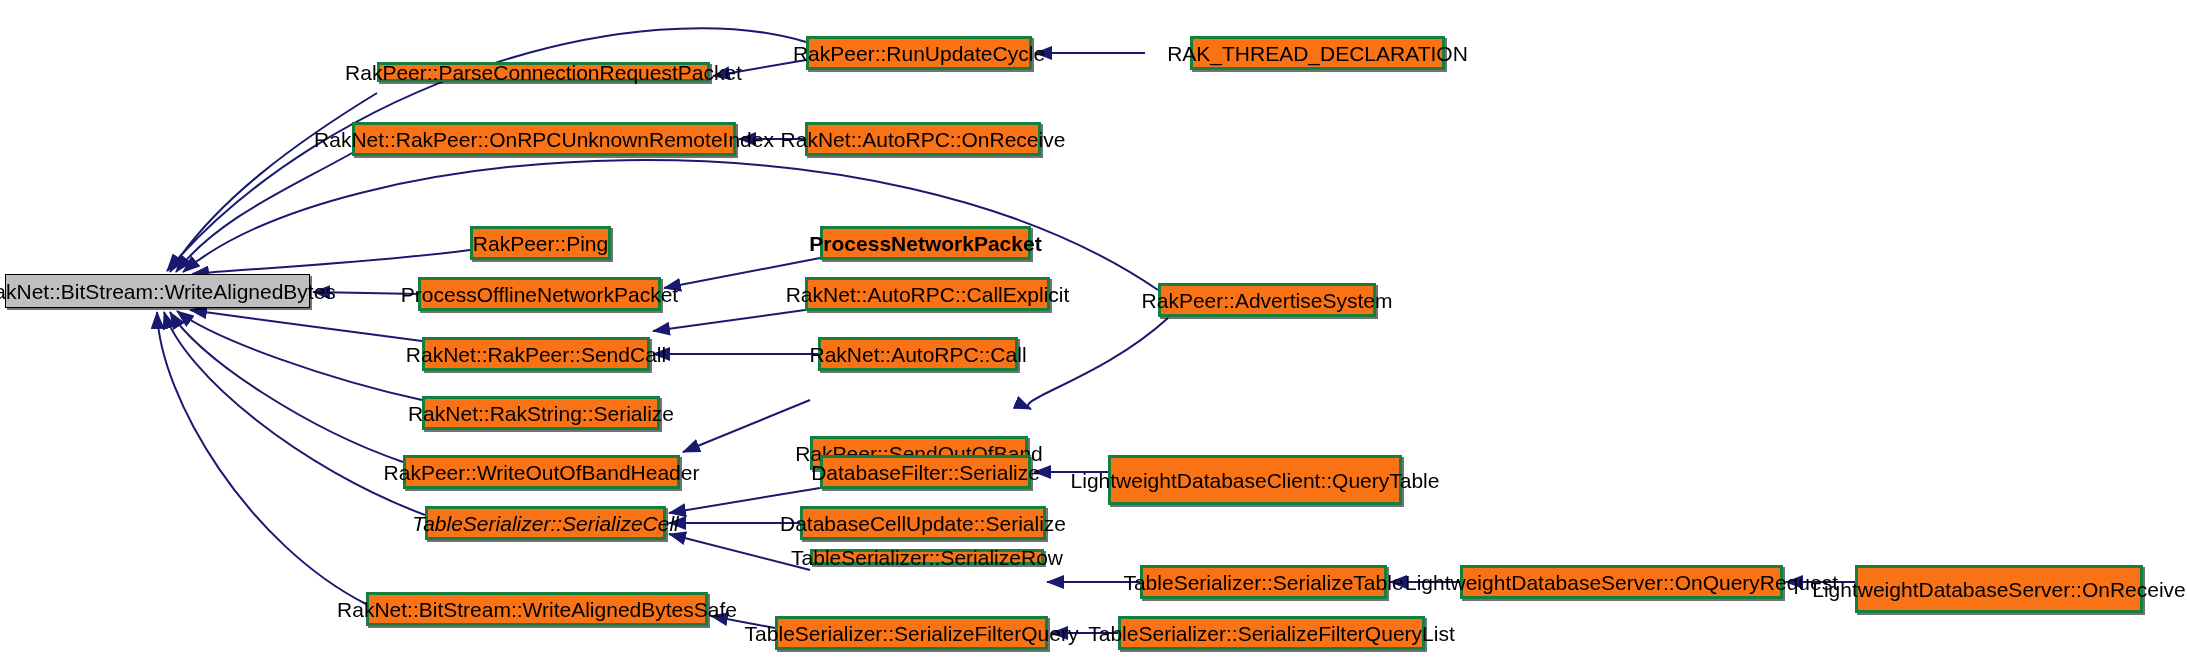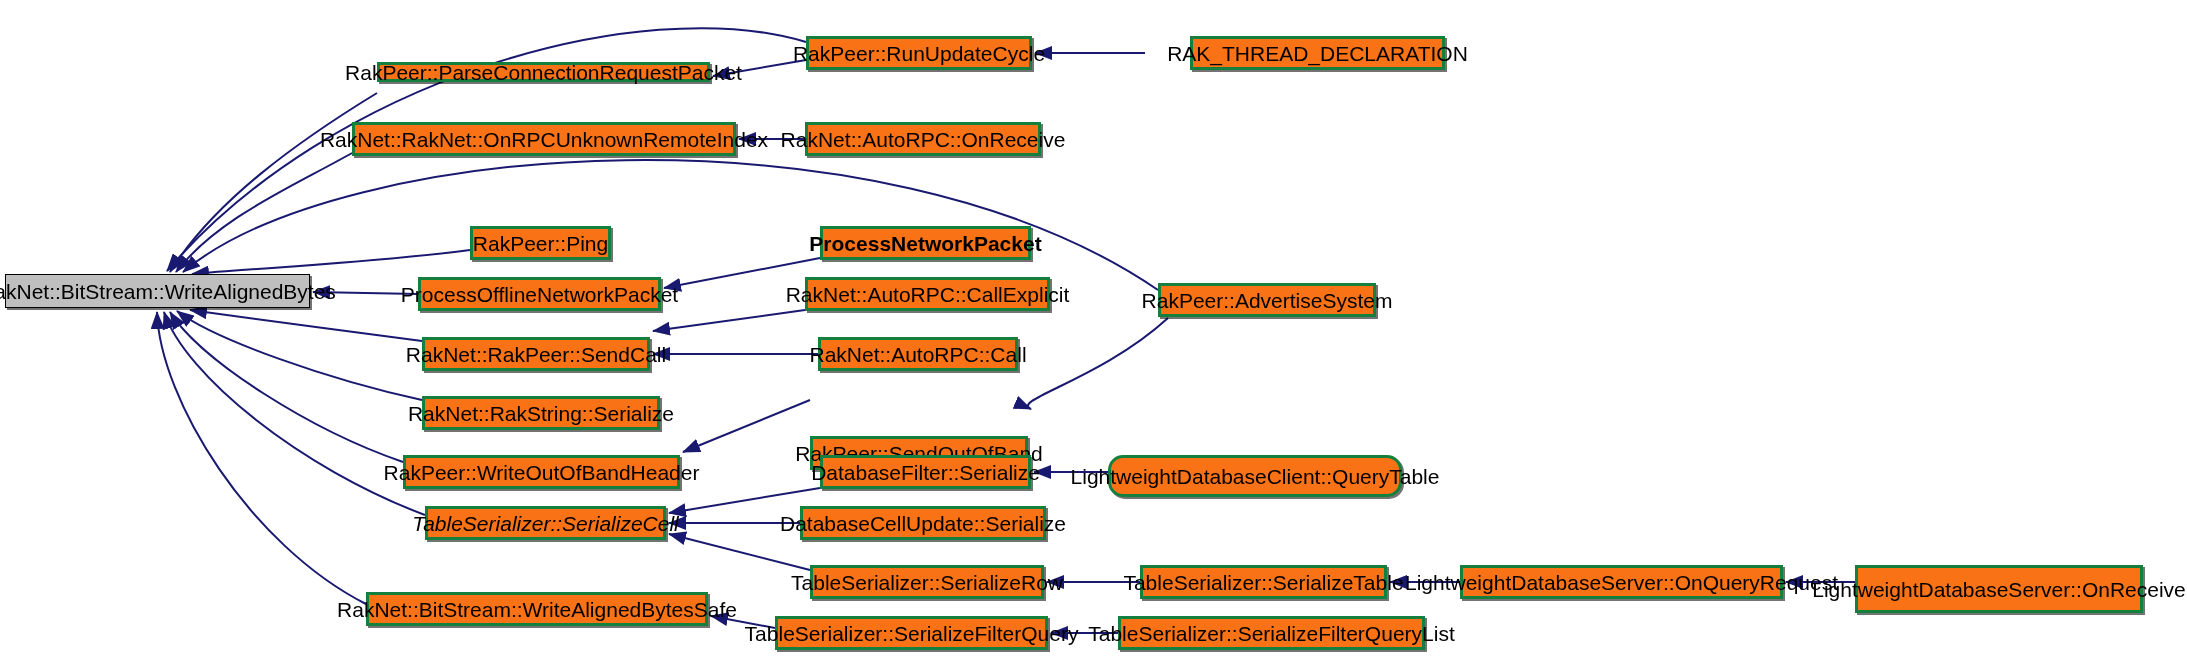--- a/index.html
+++ b/index.html
@@ -89,21 +89,21 @@
       </g>
   </svg>
   <div id="node-group">
       <div class="node root" style="left: 5px; top: 274px; width: 305px; height: 34px;">
         <span class="node-label">RakNet::BitStream::WriteAlignedBytes</span>
       </div>
       <div class="node" style="left: 377px; top: 62px; width: 333px; height: 20px;">
         <span class="node-label">RakPeer::ParseConnectionRequestPacket</span>
       </div>
       <div class="node" style="left: 352px; top: 122px; width: 384px; height: 34px;">
-        <span class="node-label">RakNet::RakNet::OnRPCUnknownRemoteIndex</span>
+        <span class="node-label">RakNet::RakPeer::OnRPCUnknownRemoteIndex</span>
       </div>
       <div class="node" style="left: 470px; top: 226px; width: 141px; height: 34px;">
         <span class="node-label">RakPeer::Ping</span>
       </div>
       <div class="node" style="left: 418px; top: 277px; width: 243px; height: 34px;">
         <span class="node-label">ProcessOfflineNetworkPacket</span>
       </div>
       <div class="node" style="left: 422px; top: 337px; width: 228px; height: 34px;">
         <span class="node-label">RakNet::RakPeer::SendCall</span>
       </div>
@@ -136,33 +136,33 @@
       </div>
       <div class="node" style="left: 810px; top: 396px; width: 218px; height: 34px; margin-top: 40px;">
         <span class="node-label">RakPeer::SendOutOfBand</span>
       </div>
       <div class="node" style="left: 820px; top: 455px; width: 211px; height: 34px;">
         <span class="node-label">DatabaseFilter::Serialize</span>
       </div>
       <div class="node" style="left: 800px; top: 506px; width: 246px; height: 34px;">
         <span class="node-label">DatabaseCellUpdate::Serialize</span>
       </div>
-      <div class="node" style="left: 810px; top: 565px; width: 234px; height: 34px;">
+      <div class="node" style="left: 810px; top: 549px; width: 234px; height: 16px;">
         <span class="node-label">TableSerializer::SerializeRow</span>
       </div>
       <div class="node" style="left: 775px; top: 616px; width: 273px; height: 34px;">
         <span class="node-label">TableSerializer::SerializeFilterQuery</span>
       </div>
       <div class="node" style="left: 1158px; top: 283px; width: 218px; height: 34px;">
         <span class="node-label">RakPeer::AdvertiseSystem</span>
       </div>
       <div class="node" style="left: 1190px; top: 36px; width: 255px; height: 34px;">
         <span class="node-label">RAK_THREAD_DECLARATION</span>
       </div>
-      <div class="node" style="left: 1108px; top: 455px; width: 294px; height: 42px; border-radius: 15px;">
+      <div class="node" style="left: 1108px; top: 455px; width: 294px; height: 50px;">
         <span class="node-label">LightweightDatabaseClient::QueryTable</span>
       </div>
       <div class="node" style="left: 1140px; top: 565px; width: 247px; height: 34px;">
         <span class="node-label">TableSerializer::SerializeTable</span>
       </div>
       <div class="node" style="left: 1118px; top: 616px; width: 307px; height: 34px;">
         <span class="node-label">TableSerializer::SerializeFilterQueryList</span>
       </div>
       <div class="node" style="left: 1460px; top: 565px; width: 323px; height: 34px;">
         <span class="node-label">LightweightDatabaseServer::OnQueryRequest</span>

